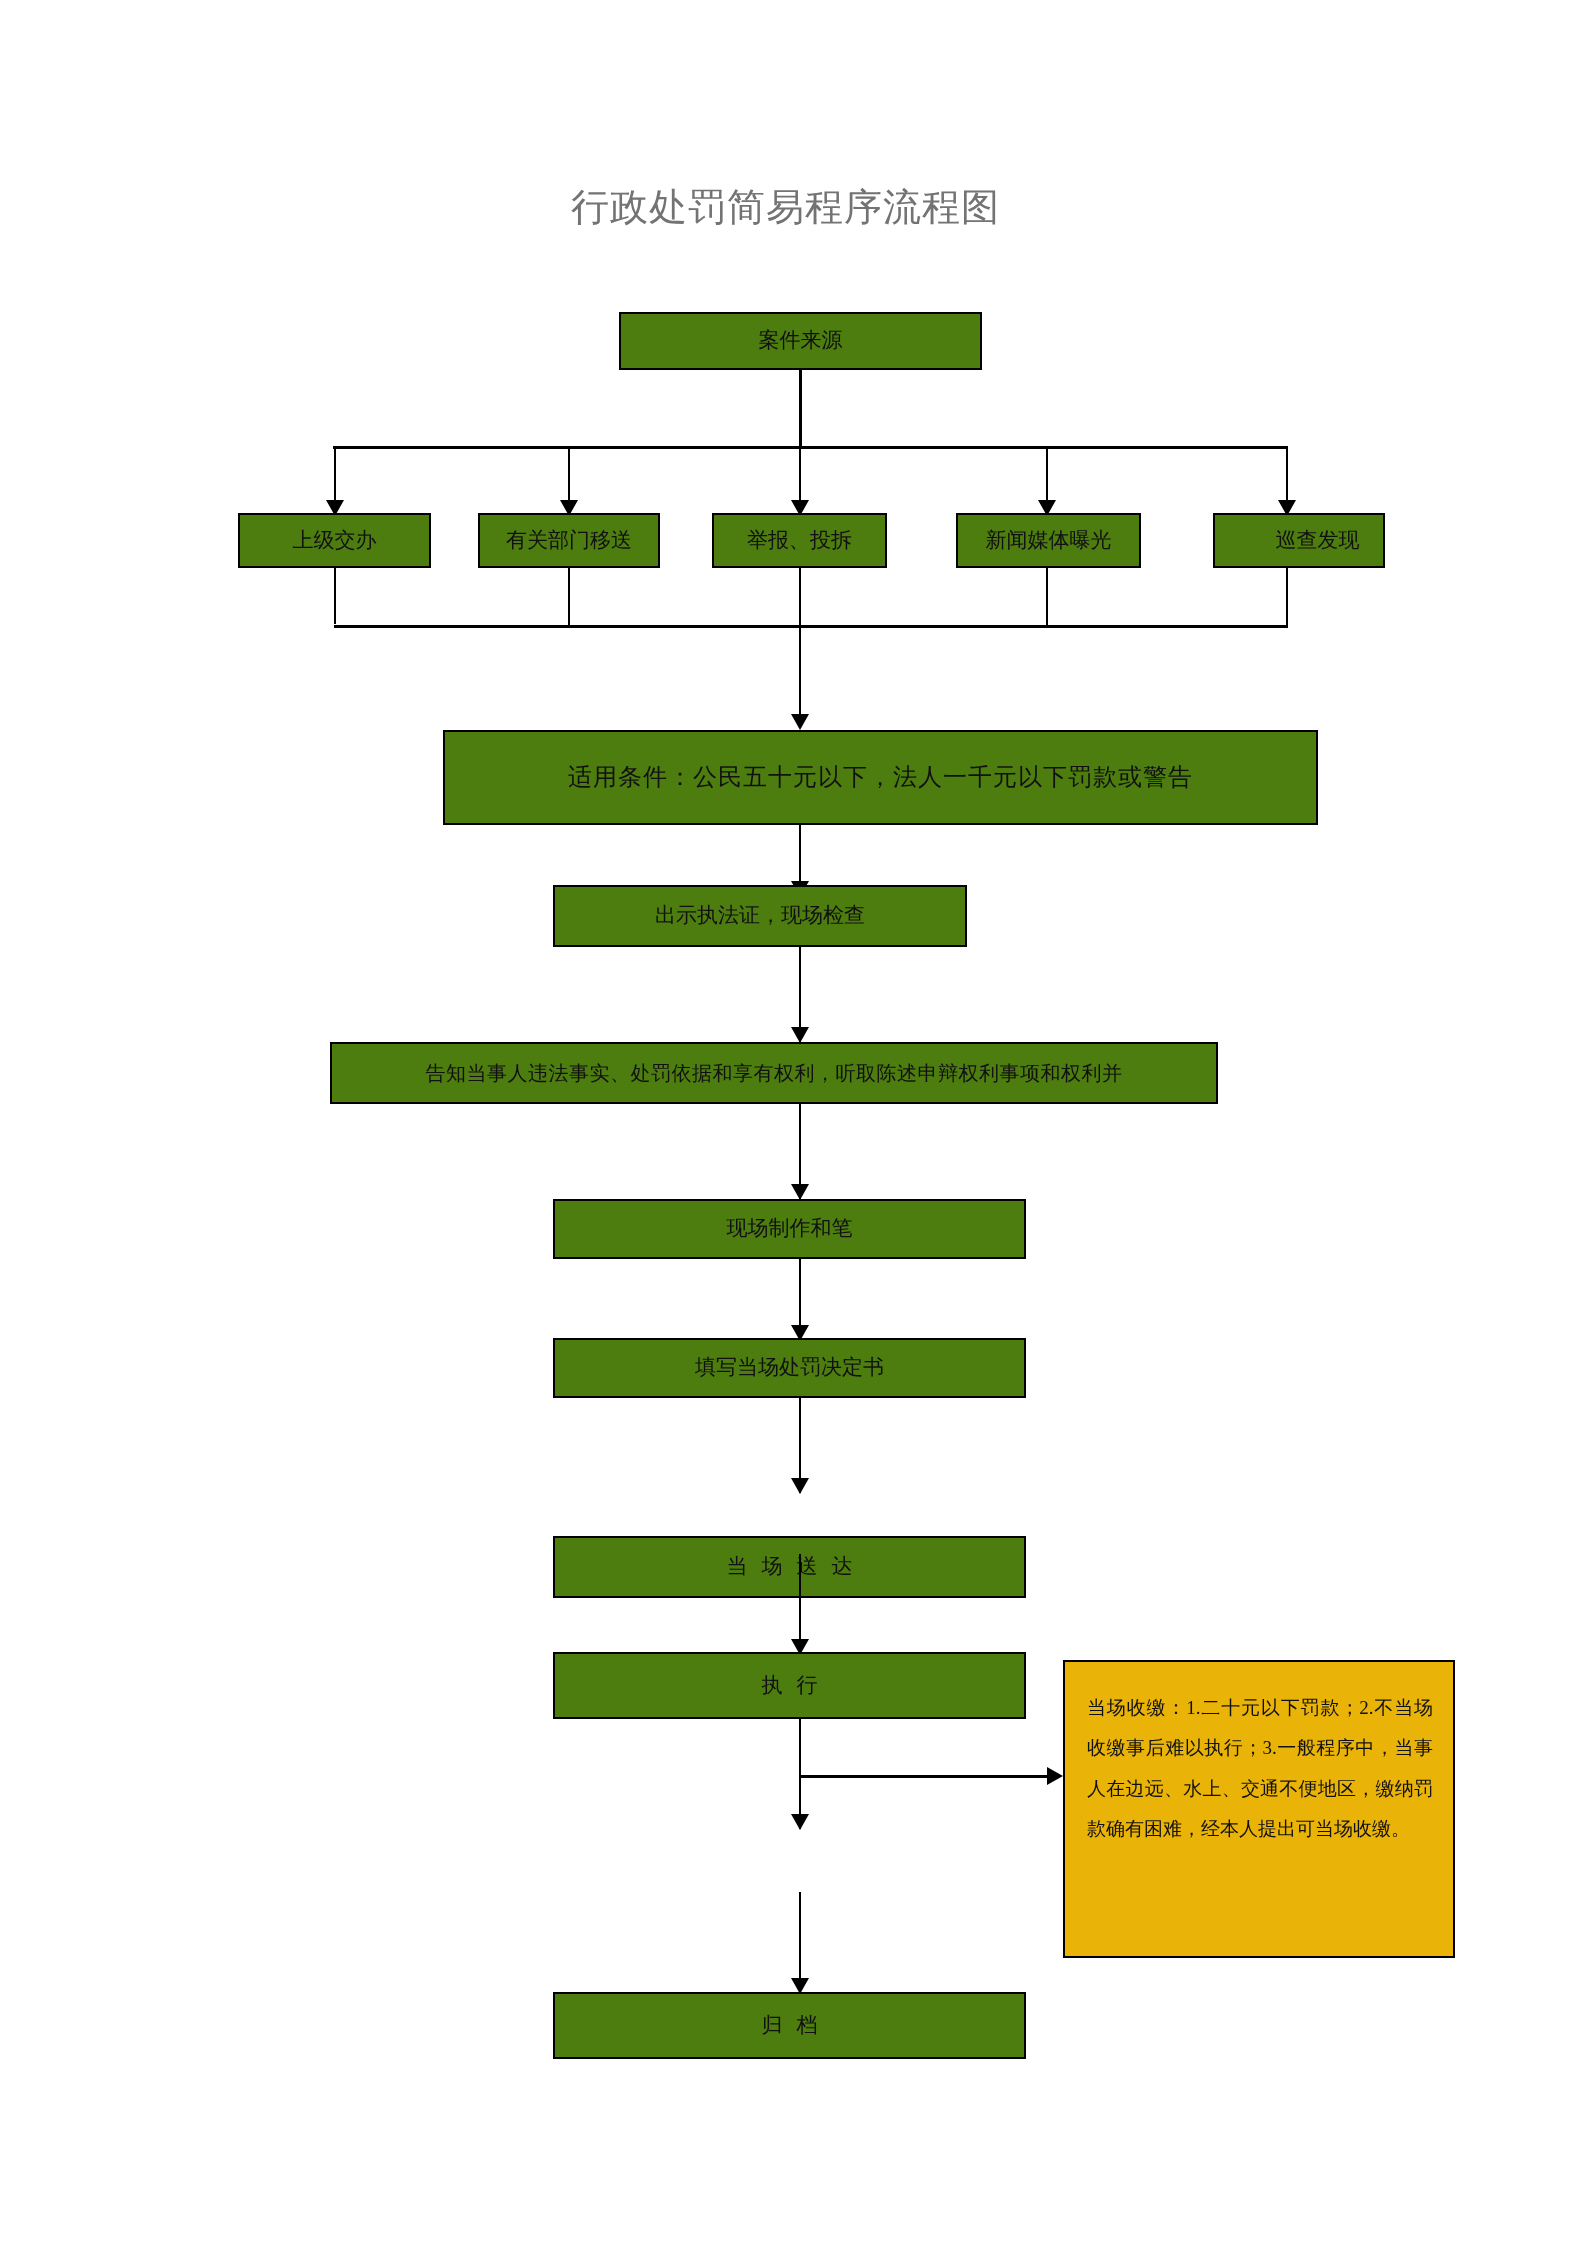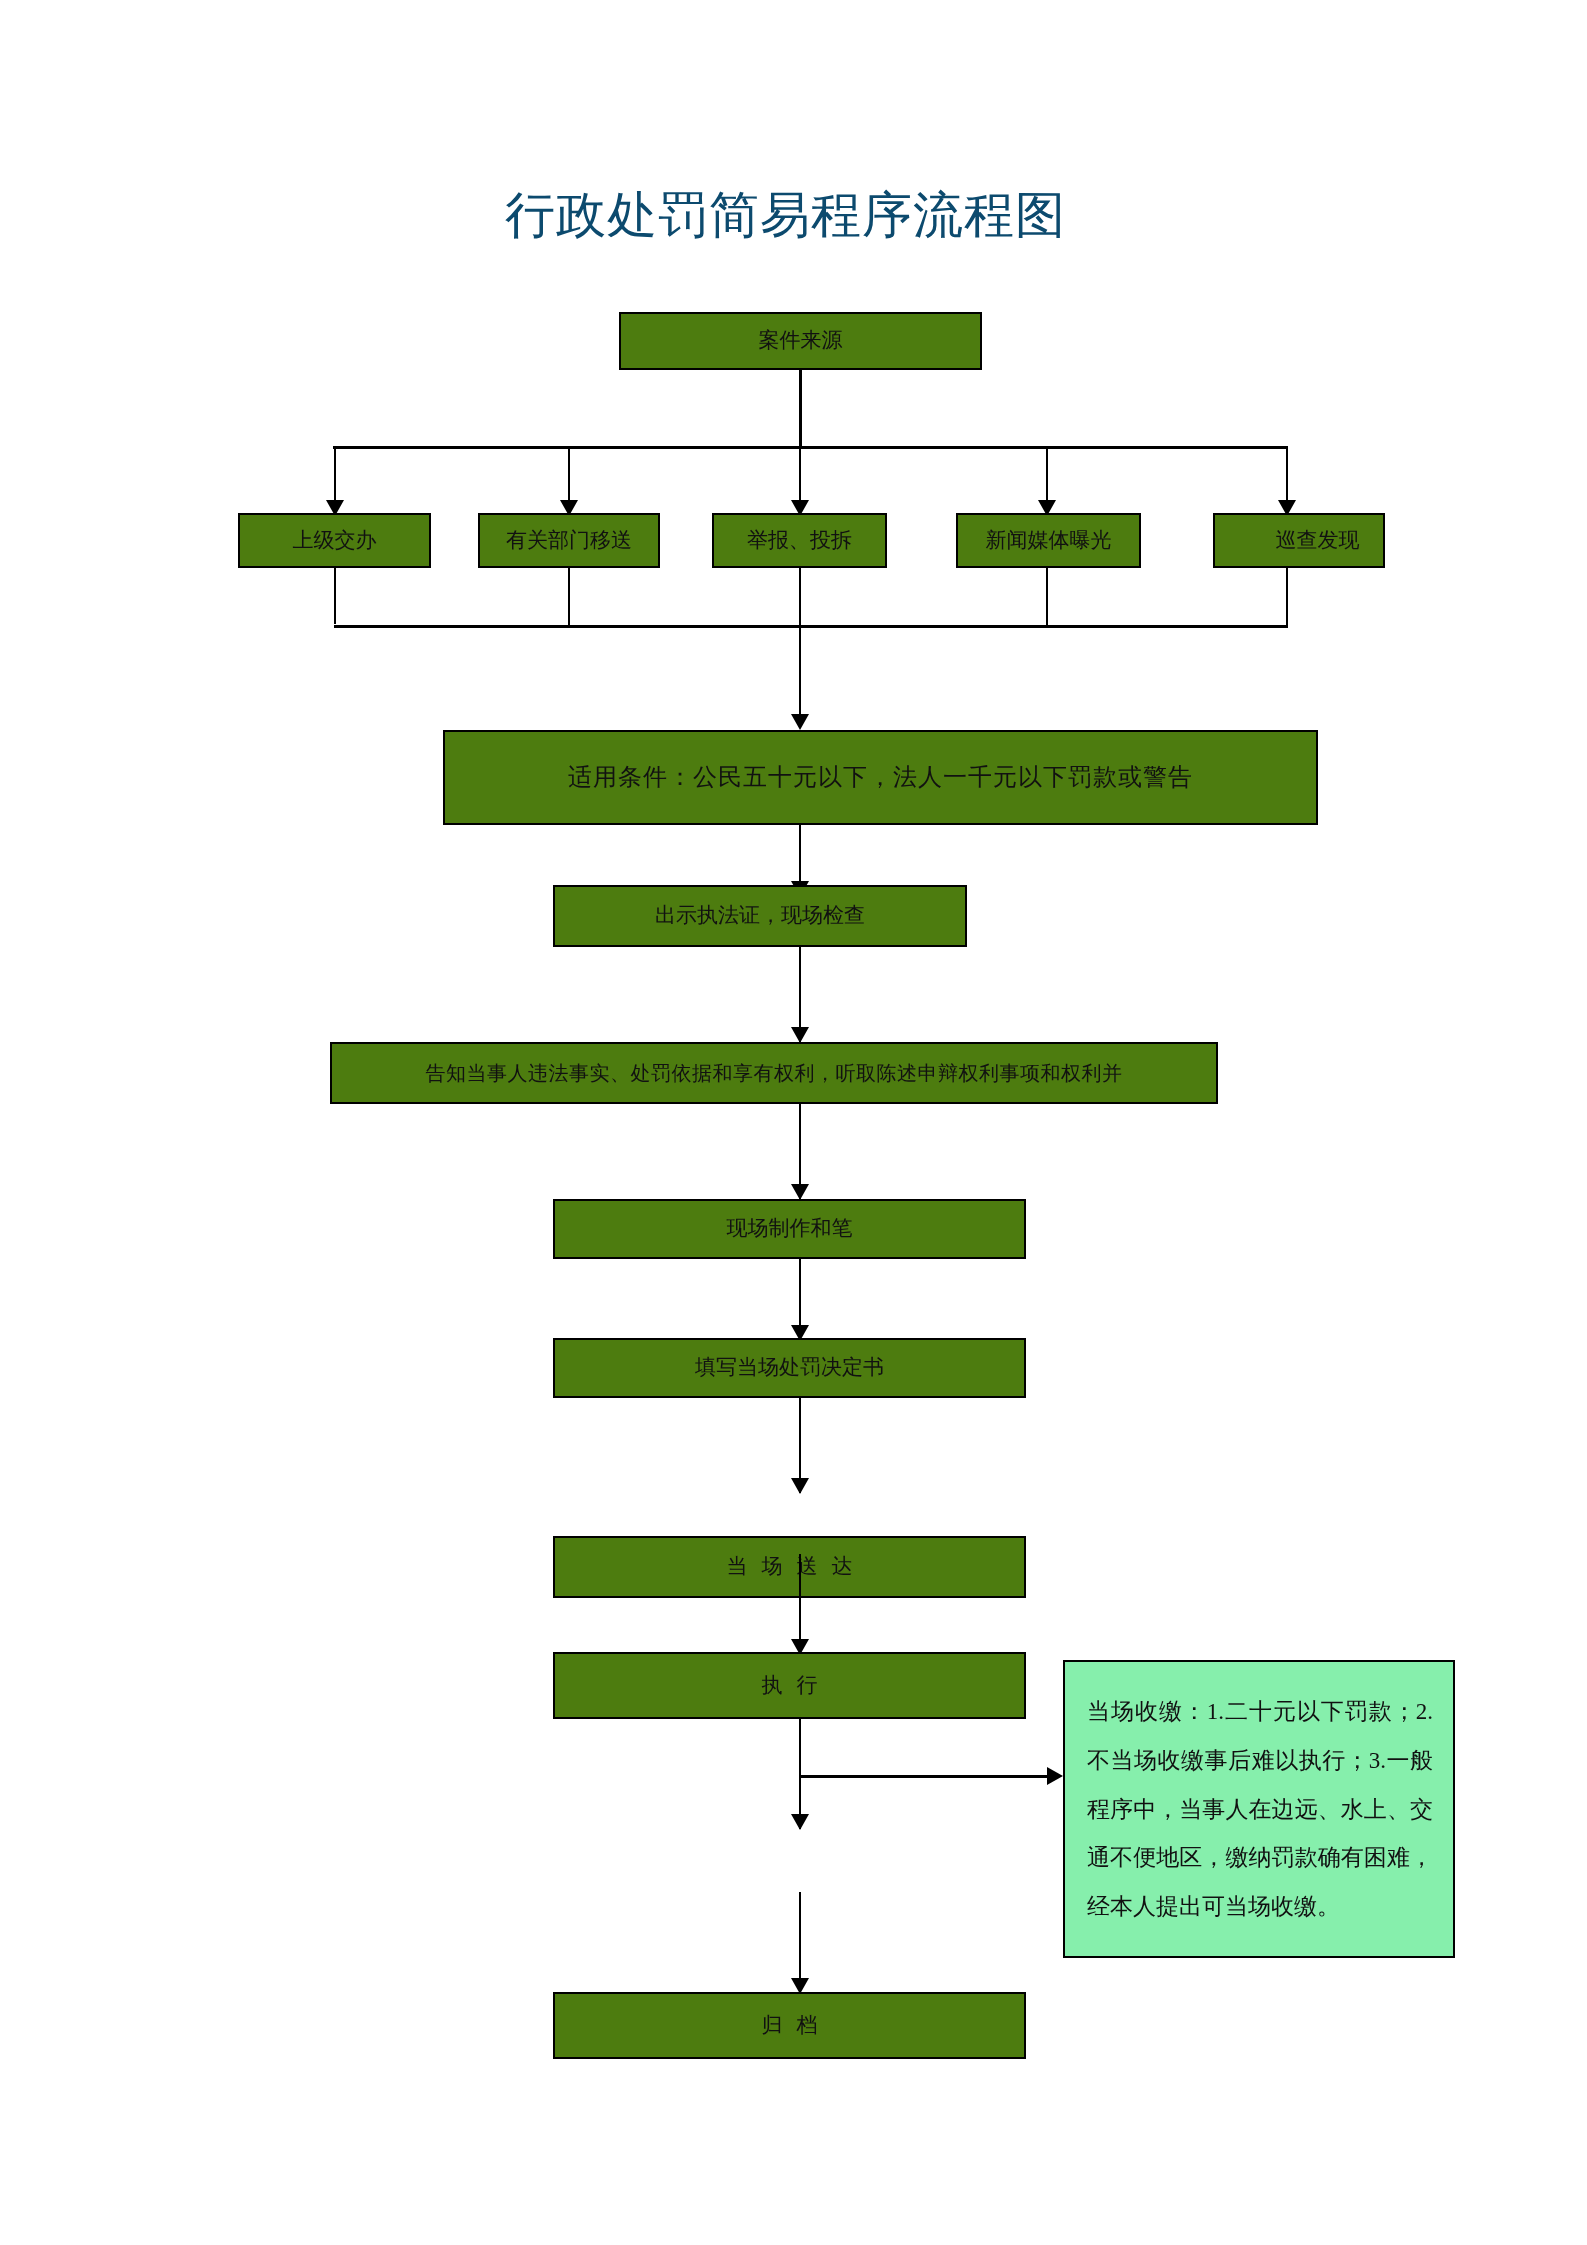--- a/index.html
+++ b/index.html
@@ -19,23 +19,23 @@
     overflow: hidden;
   }
   
   .title {
     position: absolute;
     left: 0;
     top: 182px;
     width: 1571px;
     text-align: center;
     font-family: "Liberation Sans", "DejaVu Sans", sans-serif;
-    font-size: 50px;
+    font-size: 38px;
     letter-spacing: 1px;
-    color: #0c4a6e;
+    color: #737373;
   }
   
   .box {
     position: absolute;
     box-sizing: border-box;
     border: 2.5px solid #000;
     background: #4d7c0f;
     display: flex;
     align-items: center;
     justify-content: center;
@@ -48,23 +48,23 @@
   .box .txt { display: block; padding: 0 6px; }
   .wide-spaced .txt { letter-spacing: 14px; text-indent: 14px; }
   .cond .txt { font-size: 24px; letter-spacing: 1px; }
   .notify .txt { font-size: 20px; letter-spacing: 0.5px; }
 
   
   .note {
     position: absolute;
     box-sizing: border-box;
     border: 2.5px solid #000;
-    background: #86efac;
+    background: #eab308;
     padding: 26px 20px 26px 22px;
-    font-size: 23px;
+    font-size: 19px;
     line-height: 2.12;
     text-align: justify;
     color: #111;
   }
   .vline-thin {
     position: absolute;
     width: 2px;
     background: #000;
   }
   .hline {

